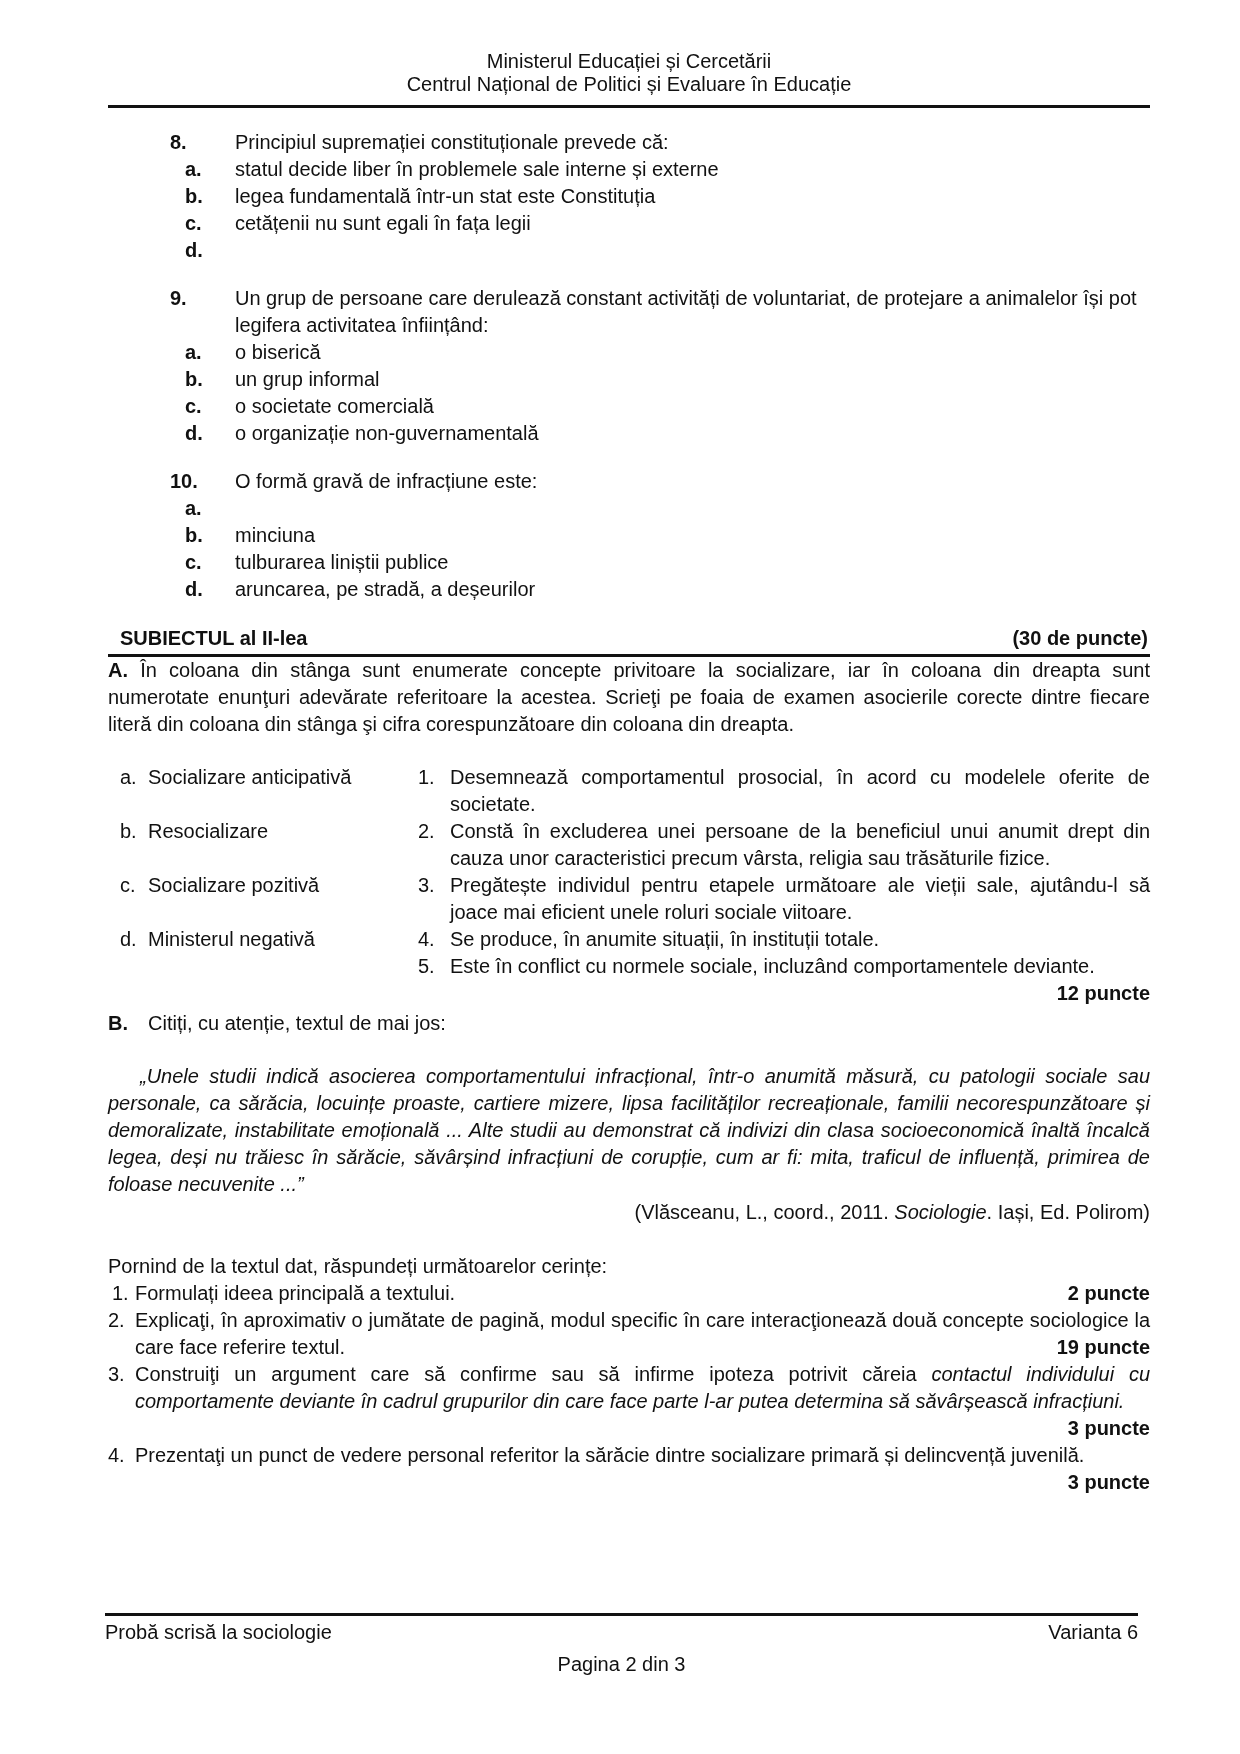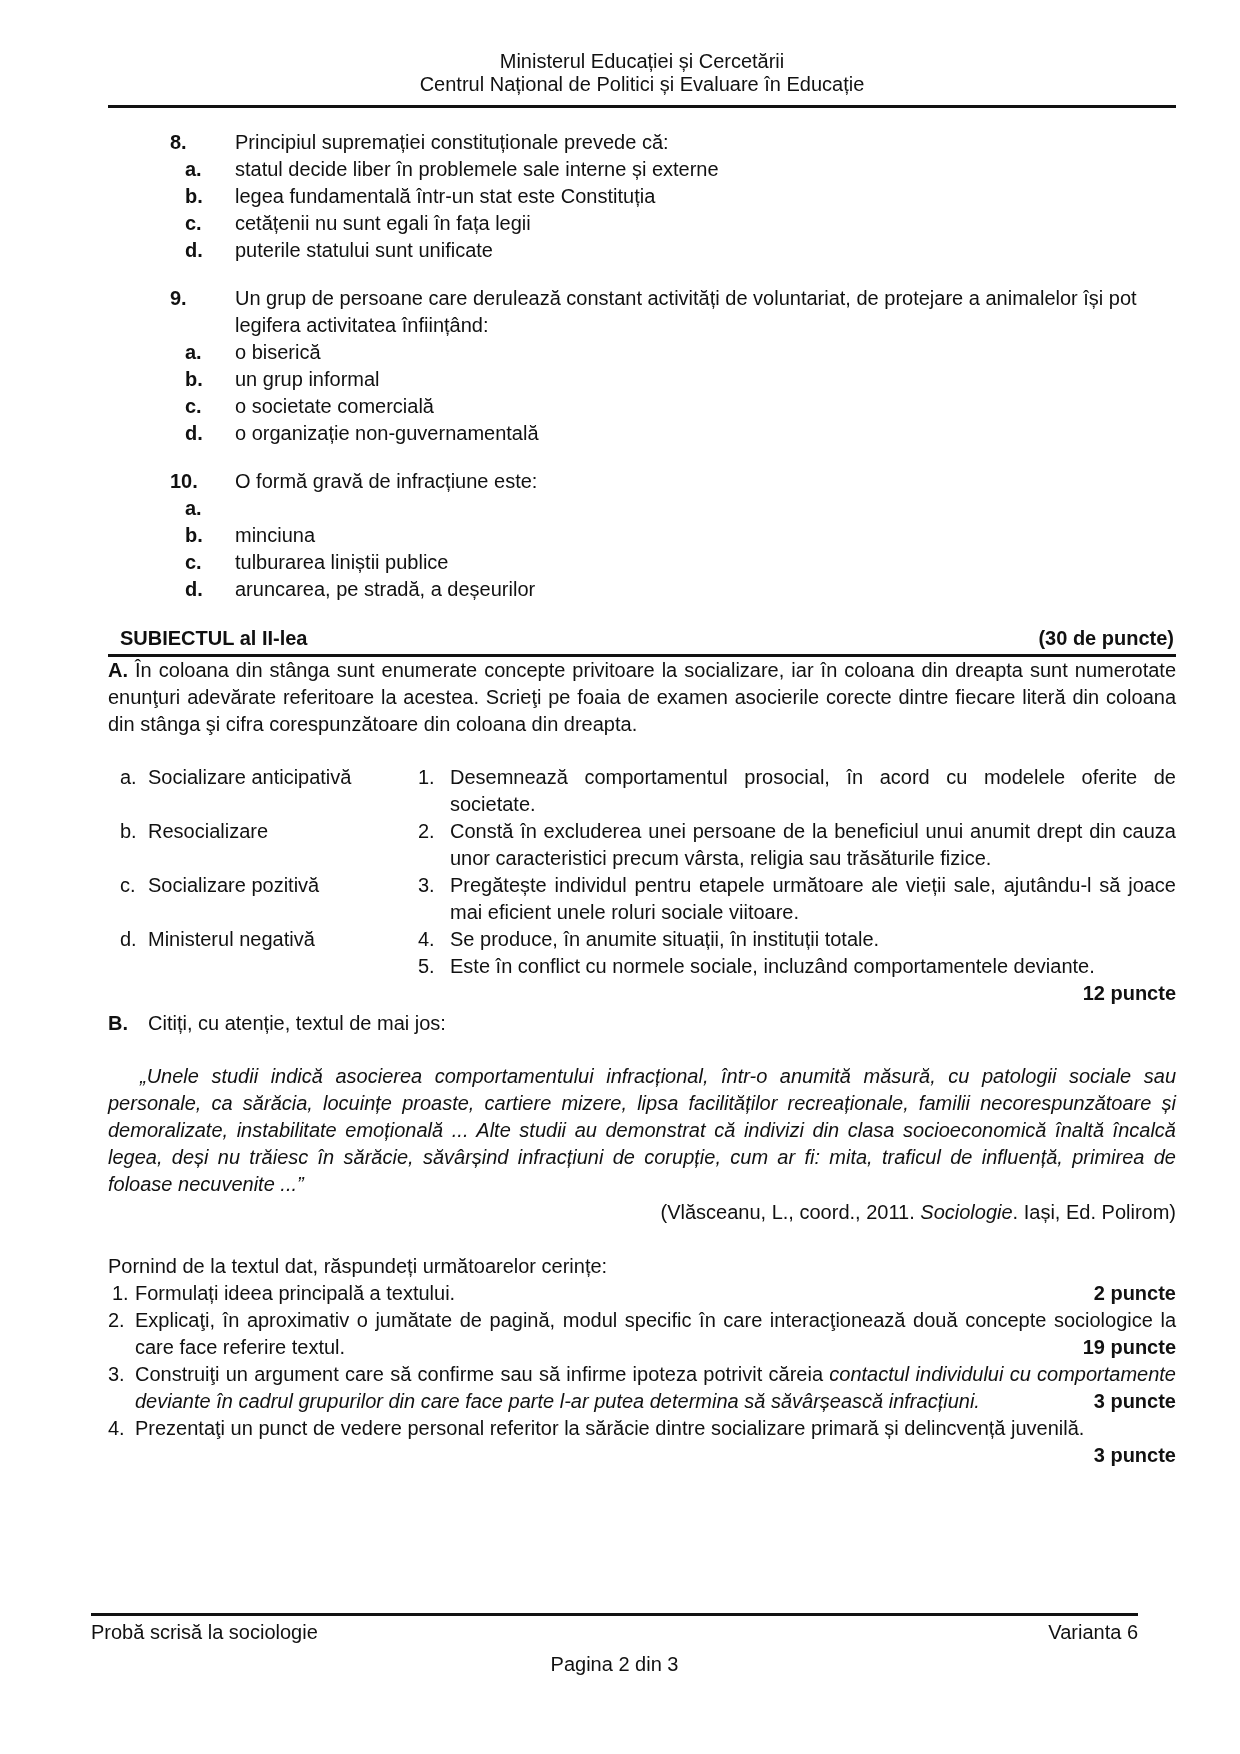--- a/index.html
+++ b/index.html
@@ -2,21 +2,21 @@
 <html><head>
 <meta charset="utf-8">
 <style>
   * { margin: 0; padding: 0; box-sizing: border-box; }
   html, body { background: #ffffff; }
   body {
     width: 1240px; height: 1754px;
     font-family: "Liberation Sans", "DejaVu Sans", sans-serif;
     font-size: 20px; line-height: 27px; color: #111;
   }
-  .page { position: relative; width: 1240px; height: 1754px; padding: 50px 64px 0 108px; overflow: hidden; }
+  .page { position: relative; width: 1240px; height: 1754px; padding: 50px 90px 0 108px; overflow: hidden; }
 
   .header { text-align: center; line-height: 23px; }
   .header-rule { border-bottom: 3px solid #111; margin-top: 9px; }
 
   .question { margin-top: 21px; }
   .q-row { display: flex; }
   .q-num { margin-left: 62px; width: 65px; font-weight: bold; flex: 0 0 auto; }
   .q-text { flex: 1; }
   .opt-row { display: flex; }
   .opt-letter { margin-left: 77px; width: 50px; font-weight: bold; flex: 0 0 auto; }
@@ -47,21 +47,21 @@
 
   .quote { margin-top: 26px; font-style: italic; text-align: justify; text-indent: 32px; }
   .citation { text-align: right; margin-top: 1px; }
 
   .prompt { margin-top: 27px; }
   .task { display: flex; }
   .task-num { width: 27px; flex: 0 0 auto; }
   .task-num.wide { width: 27px; padding-left: 4px; }
   .task-body { flex: 1; text-align: justify; }
 
-  .footer { position: absolute; left: 91px; right: 102px; top: 1613px; }
+  .footer { position: absolute; left: 105px; right: 102px; top: 1613px; }
   .footer-rule { border-top: 3px solid #111; }
   .footer-row { display: flex; justify-content: space-between; margin-top: 3px; }
   .footer-center { text-align: center; margin-top: 5px; }
 </style>
 </head>
 <body>
 
 <div class="page">
 
   <div class="header">
@@ -82,21 +82,20 @@
     <div class="opt-row">
       <span class="opt-letter">b.</span>
       <span class="opt-text">legea fundamentală într-un stat este Constituția</span>
     </div>
     <div class="opt-row">
       <span class="opt-letter">c.</span>
       <span class="opt-text">cetățenii nu sunt egali în fața legii</span>
     </div>
     <div class="opt-row">
       <span class="opt-letter">d.</span>
-      <span class="opt-text">puterile statului sunt unificate</span>
     </div>
   </div>
 
   <div class="question">
     <div class="q-row">
       <span class="q-num">9.</span>
       <span class="q-text">Un grup de persoane care derulează constant activități de voluntariat, de protejare a animalelor își pot legifera activitatea înființând:</span>
     </div>
     <div class="opt-row">
       <span class="opt-letter">a.</span>

